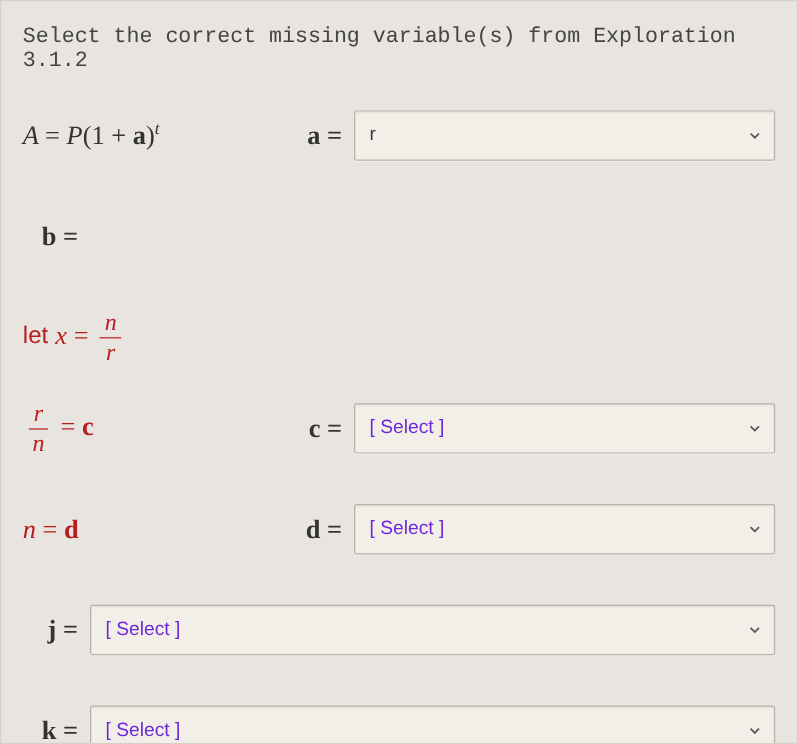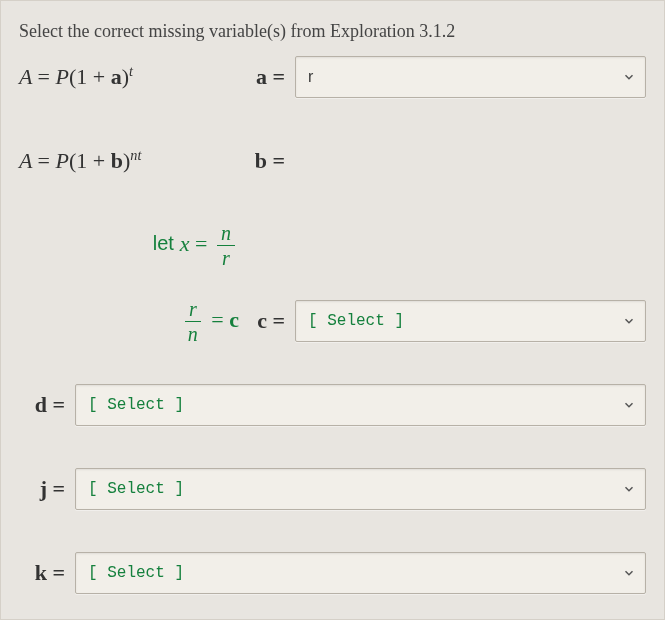--- a/index.html
+++ b/index.html
@@ -6,39 +6,39 @@
   body {
     width: 665px;
     height: 620px;
     background: #e8e5e0;
     font-family: Georgia, 'Times New Roman', serif;
     padding: 20px 18px;
     color: #333;
     border: 1px solid #d5d0c8;
   }
   .prompt {
-    font-family: Liberation Serif, serif;
+    font-family: Liberation Mono, monospace;
     font-size: 18px;
     color: #444;
-    margin-bottom: 7px;
+    margin-bottom: 24px;
   }
   .row {
     display: flex;
     align-items: center;
     margin-bottom: 28px;
     min-height: 56px;
   }
   .eq {
     width: 220px;
     font-size: 22px;
     font-style: italic;
     color: #333;
     flex-shrink: 0;
   }
-  .faded { color: #15803d; text-align: right; }
+  .faded { color: #b91c1c; }
   .var {
     font-size: 22px;
     font-weight: bold;
     width: 56px;
     text-align: right;
     padding-right: 10px;
     color: #333;
   }
   .var .v { font-style: normal; }
   .selectwrap {
@@ -53,21 +53,21 @@
     box-shadow: inset 0 1px 2px rgba(0,0,0,0.08), 0 1px 0 rgba(255,255,255,0.4);
     font-family: -apple-system, Helvetica, Arial, sans-serif;
     font-size: 16px;
     padding: 0 34px 0 12px;
     color: #3a3a3a;
     display: flex;
     align-items: center;
     cursor: pointer;
     border-radius: 2px;
   }
-  .selectbox.placeholder { color: #15803d; font-family: Liberation Mono, monospace; }
+  .selectbox.placeholder { color: #6d28d9; }
   .chev {
     position: absolute;
     right: 10px;
     top: 50%;
     transform: translateY(-50%);
     pointer-events: none;
   }
   .chev svg { display: block; }
   .frac {
     display: inline-flex;
@@ -99,25 +99,20 @@
     <div class="selectbox">r</div>
     <span class="chev">
         <svg width="14" height="14" viewBox="0 0 24 24" fill="none" stroke="#555" stroke-width="2.5">
           <polyline points="6 9 12 15 18 9"></polyline>
         </svg>
       </span>
   </div>
 </div>
 
 <div class="row">
-  <div class="eq">
-    <span>A</span>
-    <span style="font-style:normal">=</span>
-    <span>P</span><span style="font-style:normal">(1 + </span><b style="font-style:normal">b</b><span style="font-style:normal">)</span><span class="sup">nt</span>
-  </div>
   <div class="var"><span class="v" style="font-weight:bold">b</span> <span>=</span></div>
 </div>
 
 <div class="row" style="margin-bottom:20px;">
   <div class="eq faded">
     <span class="let">let</span><span>x</span>
     <span style="font-style:normal">=</span>
     <span class="frac">
         <span class="num">n</span>
         <span class="den">r</span>
@@ -139,20 +134,25 @@
     <div class="selectbox placeholder">[ Select ]</div>
     <span class="chev">
         <svg width="14" height="14" viewBox="0 0 24 24" fill="none" stroke="#555" stroke-width="2.5">
           <polyline points="6 9 12 15 18 9"></polyline>
         </svg>
       </span>
   </div>
 </div>
 
 <div class="row">
+  <div class="eq faded">
+    <span>n</span>
+    <span style="font-style:normal">=</span>
+    <b style="font-style:normal">d</b>
+  </div>
   <div class="var"><span class="v" style="font-weight:bold">d</span> <span>=</span></div>
   <div class="selectwrap">
     <div class="selectbox placeholder">[ Select ]</div>
     <span class="chev">
         <svg width="14" height="14" viewBox="0 0 24 24" fill="none" stroke="#555" stroke-width="2.5">
           <polyline points="6 9 12 15 18 9"></polyline>
         </svg>
       </span>
   </div>
 </div>

